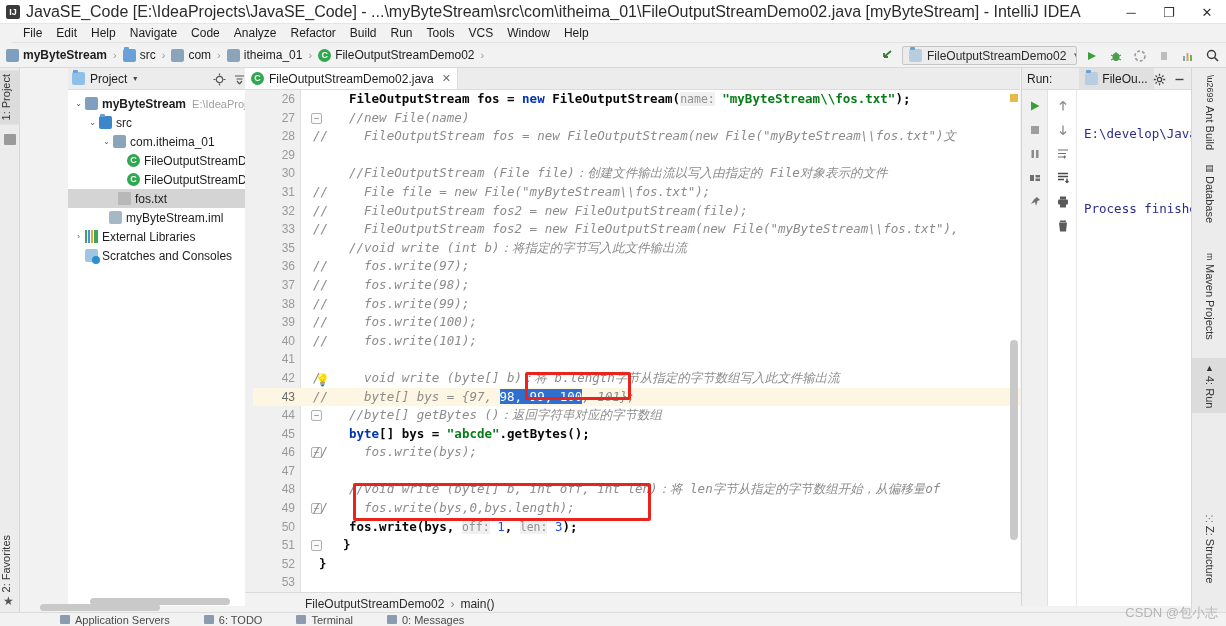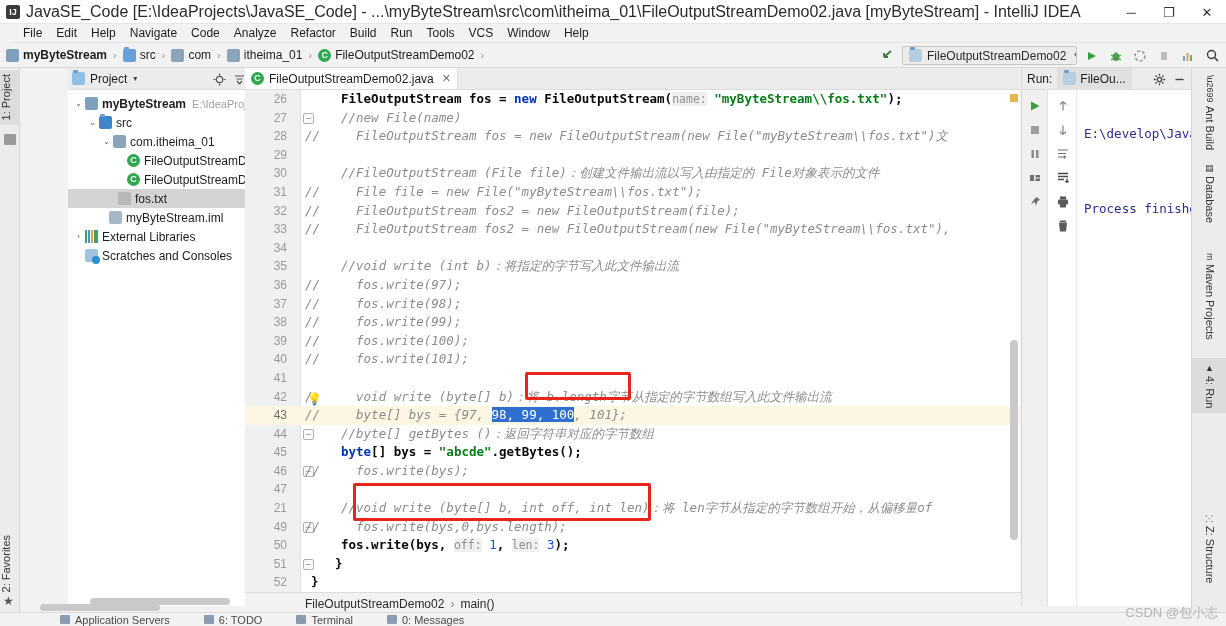--- a/index.html
+++ b/index.html
@@ -125,21 +125,21 @@
   .etab .x { margin-left: 8px; color: #6c6c6c; font-size: 11px; }
   .tabbar-rest { flex: 1; background: #ececec; }
 
   .codearea { position: absolute; left:0; top: 22px; width: 775px; height: 516px; background: #fff; overflow: hidden; }
   .gutter {
     position: absolute; left: 0; top: 0; width: 56px; height: 100%;
     background: #f0f0f0; border-right: 1px solid #e0e0e0;
   }
   .gutter2 { position: absolute; left: 56px; top: 0; width: 38px; height: 100%; background: #fff; }
   .codelines {
-    position: absolute; left: 0; top: 0; width: 775px; height: 100%;
+    position: absolute; left: 8px; top: 0; width: 775px; height: 100%;
     font-family: "DejaVu Sans Mono", "Liberation Mono", monospace;
     font-size: 12.5px;
   }
   .cl { position: relative; height: 18.6px; line-height: 18.6px; white-space: pre; }
   .cl .lnum {
     position: absolute; left: 0; width: 42px; text-align: right;
     color: #999999; font-size: 12px; font-family: "Liberation Sans", sans-serif;
   }
   .cl .cmtmark {
     position: absolute; left: 60px; color: #8c8c8c; font-style: italic; font-size: 12.5px;
@@ -165,21 +165,21 @@
   .bulb { position: absolute; left: 62px; top: 2px; font-size: 12px; }
 
   
   .redbox { position: absolute; border: 3px solid #e8241c; border-radius: 2px; pointer-events: none; }
   .mk { position: absolute; right: 2px; width: 8px; height: 8px; }
   .editor-vscroll { position: absolute; right: 2px; width: 8px; background: #c9c9c9; border-radius: 4px; }
   .editor-hscroll { position: absolute; left: 70px; bottom: 2px; height: 8px; background: #c9c9c9; border-radius: 4px; }
 
   
   .run-panel { position: absolute; left: 1021px; top: 68px; width: 170px; height: 538px; background: #fff; border-left: 1px solid #d6d6d6; }
-  .run-head { height: 22px; background: #ececec; display: flex; align-items: center; border-bottom: 1px solid #dcdcdc; }
+  .run-head { height: 22px; background: #ececec; display: flex; align-items: center; border-bottom: 1px solid #dcdcdc; gap: 22px; }
   .run-head .rl { padding: 0 5px; font-size: 12px; }
   .run-tab { display: flex; align-items: center; height: 22px; padding: 0 6px; background: #e0e0e0; font-size: 12px; }
   .run-tab .ic { margin-right: 4px; }
   .run-head-tools { position: absolute; right: 2px; top: 0; height: 22px; display: flex; align-items: center; }
   .run-toolcol { position: absolute; left: 0; top: 22px; width: 26px; height: 516px; background: #f0f0f0; border-right: 1px solid #e0e0e0; display: flex; flex-direction: column; align-items: center; padding-top: 4px; }
   .run-toolcol2 { position: absolute; left: 27px; top: 22px; width: 28px; height: 516px; background: #fff; border-right: 1px solid #e8e8e8; display: flex; flex-direction: column; align-items: center; padding-top: 4px; }
   .rt { width: 22px; height: 24px; display: flex; align-items: center; justify-content: center; color: #5a5a5a; }
   .console {
     position: absolute; left: 58px; top: 22px; width: 112px; height: 516px; background: #fff;
     font-family: "DejaVu Sans Mono","Liberation Mono",monospace; font-size: 12.5px;
@@ -420,35 +420,34 @@
       <div class="gutter2"></div>
       <div class="codelines" id="codelines">
           <div class="cl"><span class="lnum">26</span><span class="code"><span class="plain bld">FileOutputStream fos = </span><span class="kw">new</span><span class="plain bld"> FileOutputStream(</span><span class="hint">name:</span> <span class="str">"myByteStream\\fos.txt"</span><span class="plain bld">);</span></span></div>
           <div class="cl"><span class="lnum">27</span><span class="fold">−</span><span class="code"><span class="cmt">//new File(name)</span></span></div>
           <div class="cl"><span class="lnum">28</span><span class="cmtmark">//</span><span class="code"><span class="cmt">  FileOutputStream fos = new FileOutputStream(new File("myByteStream\\fos.txt")文</span></span></div>
           <div class="cl"><span class="lnum">29</span><span class="code"></span></div>
           <div class="cl"><span class="lnum">30</span><span class="code"><span class="cmt">//FileOutputStream (File file)：创建文件输出流以写入由指定的 File对象表示的文件</span></span></div>
           <div class="cl"><span class="lnum">31</span><span class="cmtmark">//</span><span class="code"><span class="cmt">  File file = new File("myByteStream\\fos.txt");</span></span></div>
           <div class="cl"><span class="lnum">32</span><span class="cmtmark">//</span><span class="code"><span class="cmt">  FileOutputStream fos2 = new FileOutputStream(file);</span></span></div>
           <div class="cl"><span class="lnum">33</span><span class="cmtmark">//</span><span class="code"><span class="cmt">  FileOutputStream fos2 = new FileOutputStream(new File("myByteStream\\fos.txt"),</span></span></div>
-          <div class="cl"><span class="lnum">34</span><span class="code"></span></div>
           <div class="cl"><span class="lnum">35</span><span class="code"><span class="cmt">//void write (int b)：将指定的字节写入此文件输出流</span></span></div>
           <div class="cl"><span class="lnum">36</span><span class="cmtmark">//</span><span class="code"><span class="cmt">  fos.write(97);</span></span></div>
           <div class="cl"><span class="lnum">37</span><span class="cmtmark">//</span><span class="code"><span class="cmt">  fos.write(98);</span></span></div>
           <div class="cl"><span class="lnum">38</span><span class="cmtmark">//</span><span class="code"><span class="cmt">  fos.write(99);</span></span></div>
           <div class="cl"><span class="lnum">39</span><span class="cmtmark">//</span><span class="code"><span class="cmt">  fos.write(100);</span></span></div>
           <div class="cl"><span class="lnum">40</span><span class="cmtmark">//</span><span class="code"><span class="cmt">  fos.write(101);</span></span></div>
           <div class="cl"><span class="lnum">41</span><span class="code"></span></div>
           <div class="cl"><span class="lnum">42</span><span class="bulb">💡</span><span class="cmtmark">/</span><span class="code"><span class="cmt">  void write (byte[] b)：将 b.length字节从指定的字节数组写入此文件输出流</span></span></div>
           <div class="cl hl"><span class="lnum">43</span><span class="cmtmark">//</span><span class="code"><span class="cmt">  byte[] bys = {97, </span><span class="sel-blue">98, 99, 100</span><span class="cmt">, 101};</span></span></div>
           <div class="cl"><span class="lnum">44</span><span class="fold">−</span><span class="code"><span class="cmt">//byte[] getBytes ()：返回字符串对应的字节数组</span></span></div>
           <div class="cl"><span class="lnum">45</span><span class="code"><span class="kw">byte</span><span class="plain bld">[] bys = </span><span class="str">"abcde"</span><span class="plain bld">.getBytes();</span></span></div>
           <div class="cl"><span class="lnum">46</span><span class="fold">−</span><span class="cmtmark">//</span><span class="code"><span class="cmt">  fos.write(bys);</span></span></div>
           <div class="cl"><span class="lnum">47</span><span class="code"></span></div>
-          <div class="cl"><span class="lnum">21</span><span class="code"><span class="cmt">//void write (byte[] b, int off, int len)：将 len字节从指定的字节数组开始，从偏移量of</span></span></div>
+          <div class="cl"><span class="lnum">48</span><span class="code"><span class="cmt">//void write (byte[] b, int off, int len)：将 len字节从指定的字节数组开始，从偏移量of</span></span></div>
           <div class="cl"><span class="lnum">49</span><span class="fold">−</span><span class="cmtmark">//</span><span class="code"><span class="cmt">  fos.write(bys,0,bys.length);</span></span></div>
           <div class="cl"><span class="lnum">50</span><span class="code"><span class="plain bld">fos.write(bys, </span><span class="hint">off:</span> <span class="num">1</span><span class="plain bld">, </span><span class="hint">len:</span> <span class="num">3</span><span class="plain bld">);</span></span></div>
           <div class="cl"><span class="lnum">51</span><span class="fold">−</span><span class="code" style="left: 90px;"><span class="plain bld">}</span></span></div>
           <div class="cl"><span class="lnum">52</span><span class="code" style="left: 66px;"><span class="plain bld">}</span></span></div>
           <div class="cl"><span class="lnum">53</span><span class="code"></span></div>
         </div>
 
       <div class="redbox" style="left:280px; top:282px; width:106px; height:28px;"></div>
       <div class="redbox" style="left:108px; top:393px; width:298px; height:38px;"></div>
 

